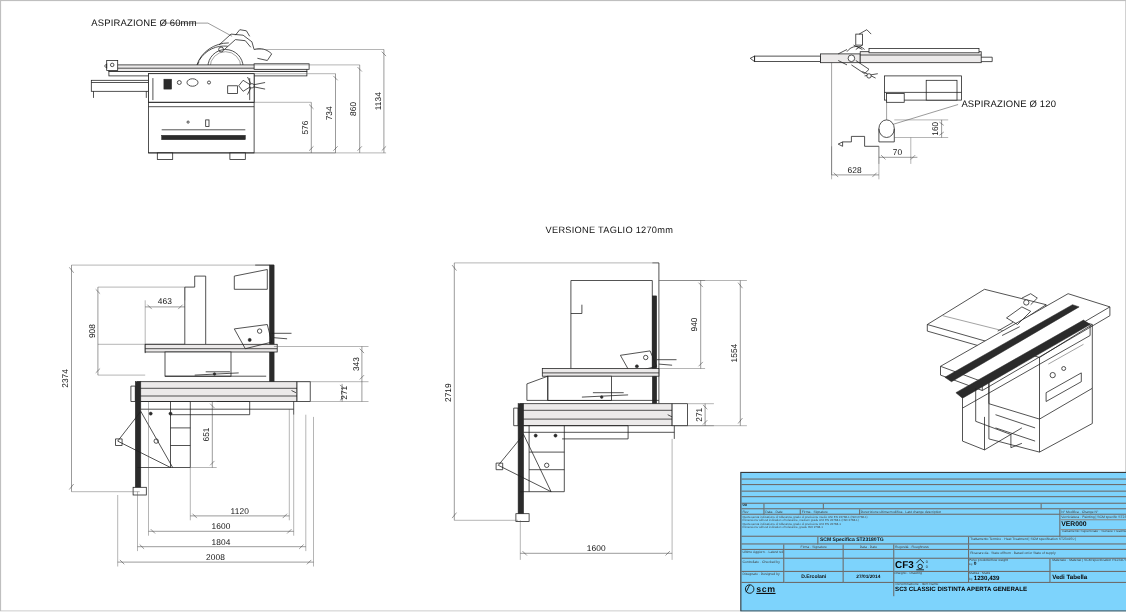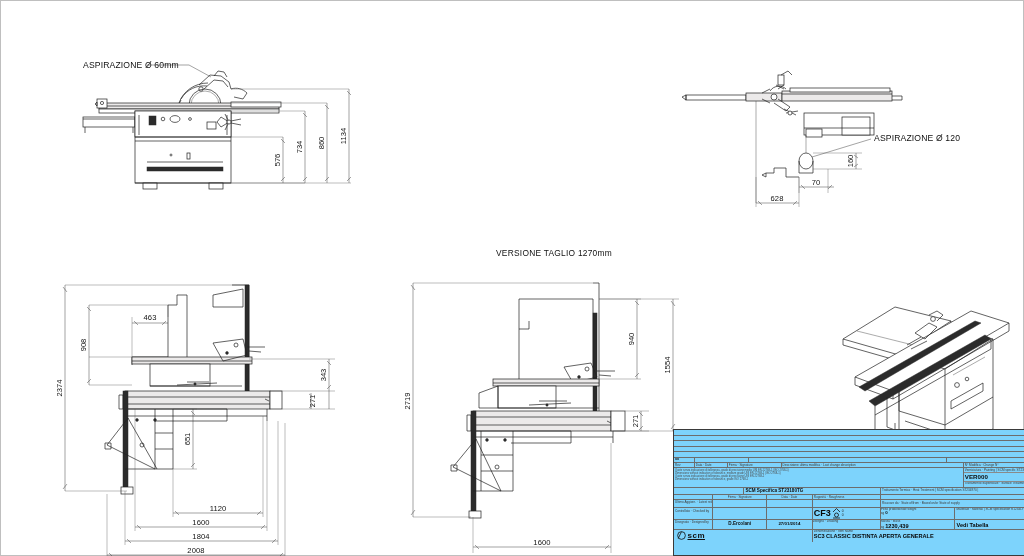--- a/index.html
+++ b/index.html
@@ -1,21 +1,21 @@
 <!DOCTYPE html>
 <html><head>
 <meta charset="utf-8">
 <title>CAD Drawing</title>
 <style>
   html,body{margin:0;padding:0;background:#ffffff;}
   body{width:1024px;height:556px;overflow:hidden;
        font-family:"Liberation Sans","DejaVu Sans",sans-serif;color:#1a1a1a;}
   #sheet{position:relative;width:1024px;height:556px;background:#fff;
          border:1px solid #bfbfbf;box-sizing:border-box;}
-  .vw{position:absolute;margin-top:44px;}
+  .vw{position:absolute;}
   svg{display:block;overflow:visible;}
   .ln{stroke:#1f1f1f;fill:none;stroke-width:.7;}
   .lnt{stroke:#444;fill:none;stroke-width:.45;}
   .dim{stroke:#333;fill:none;stroke-width:.45;}
   .ext{stroke:#555;fill:none;stroke-width:.4;}
   .fillw{fill:#ffffff;stroke:#1f1f1f;stroke-width:.7;}
   .fillg{fill:#eceaea;stroke:#1f1f1f;stroke-width:.7;}
   .filld{fill:#2b2b2b;stroke:#2b2b2b;stroke-width:.5;}
   .dtxt{font-family:"Liberation Sans",sans-serif;font-size:7.6px;fill:#111;
         letter-spacing:.1px;}

